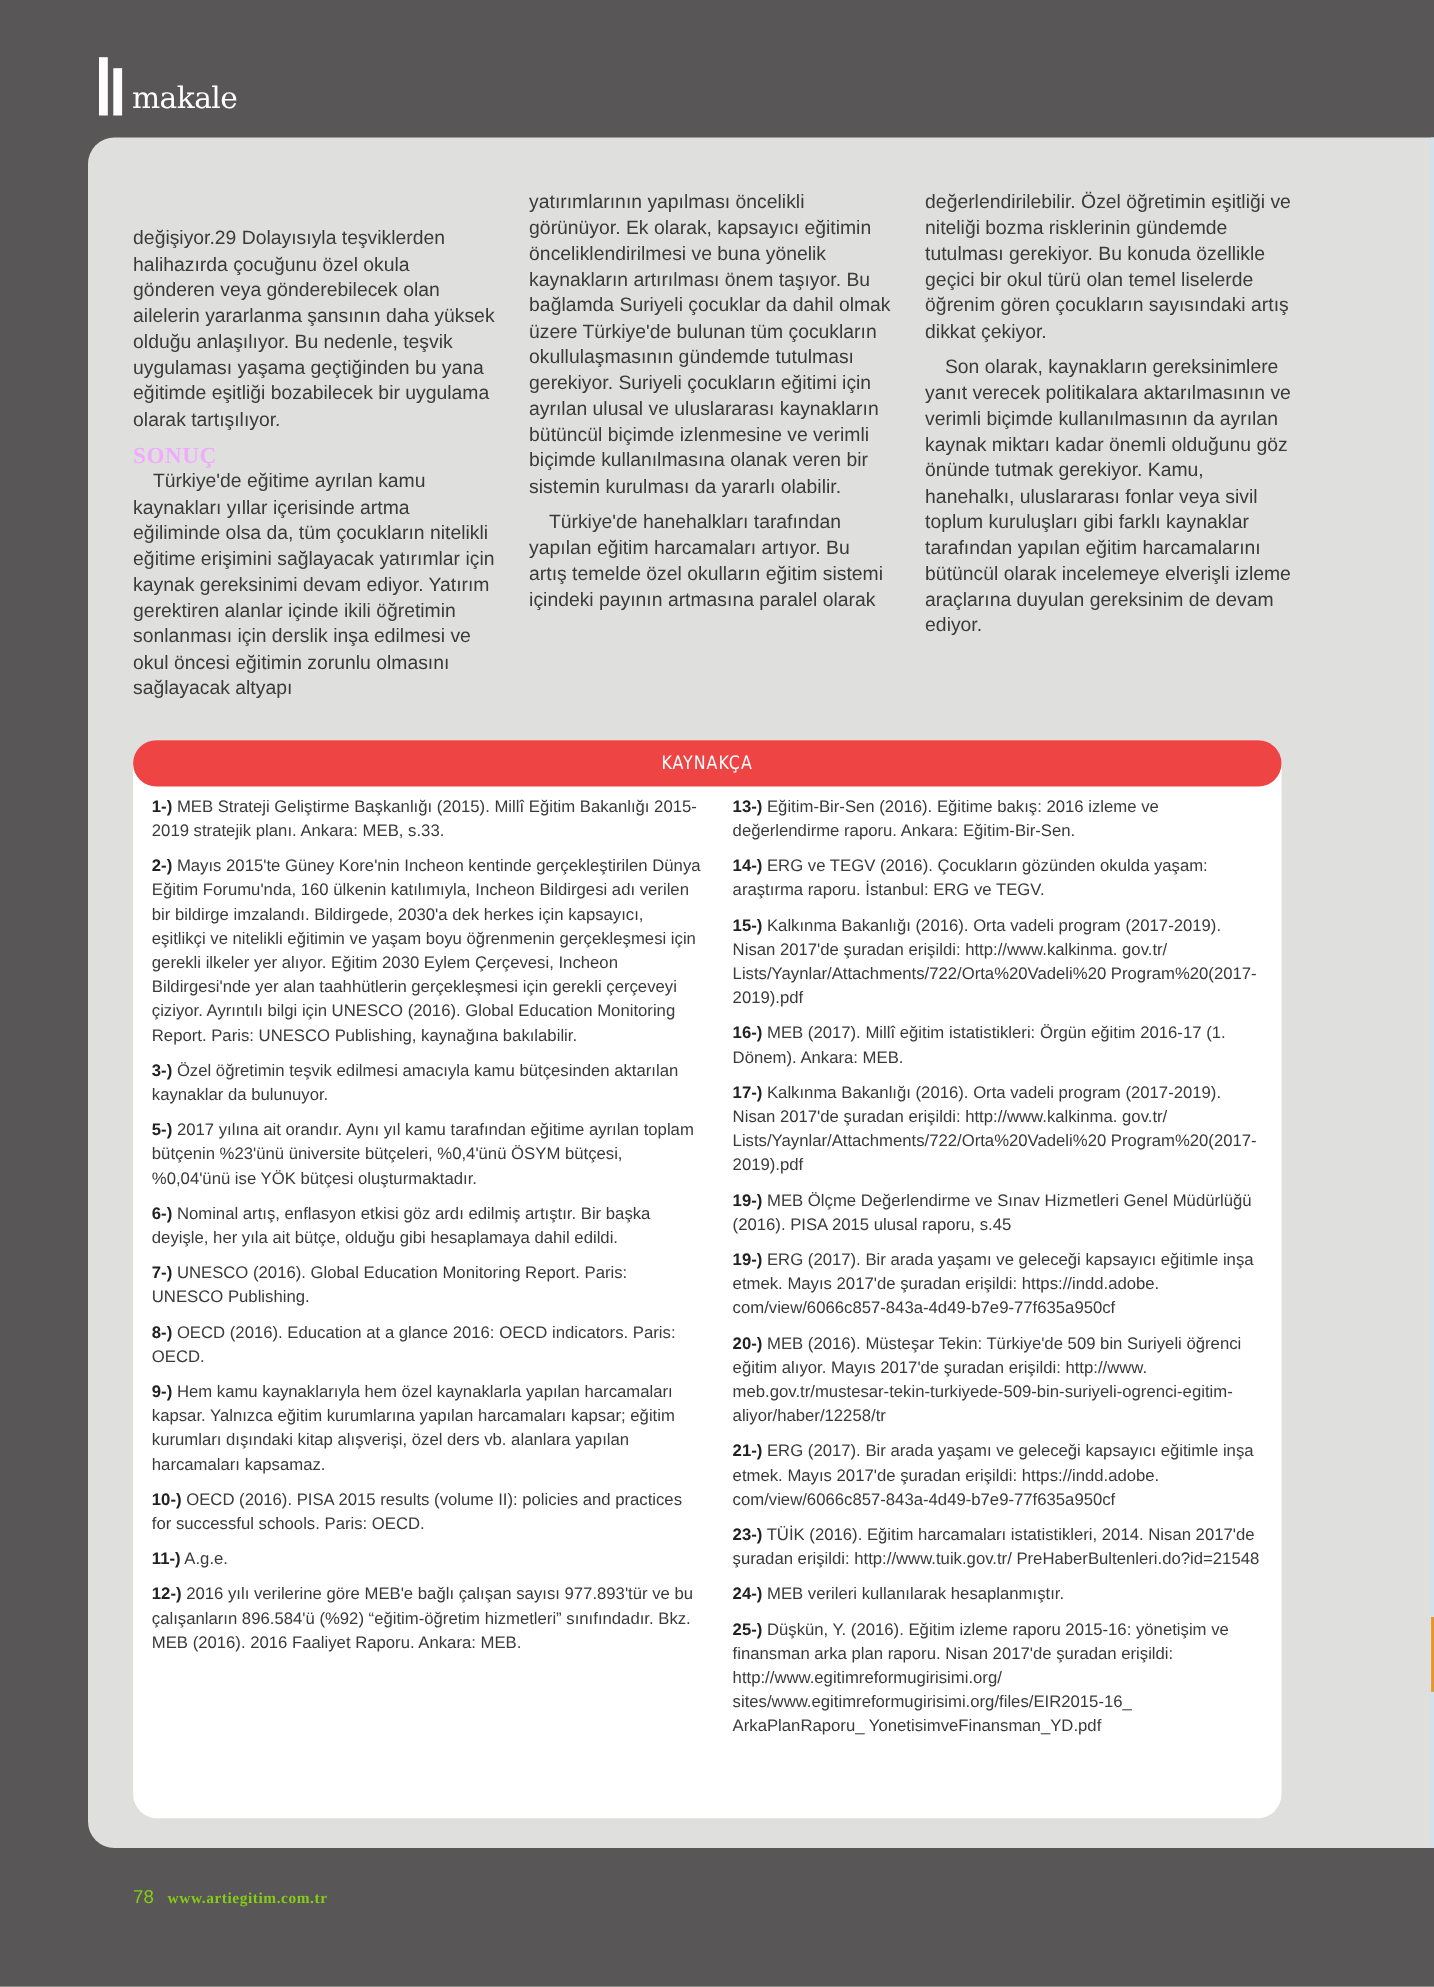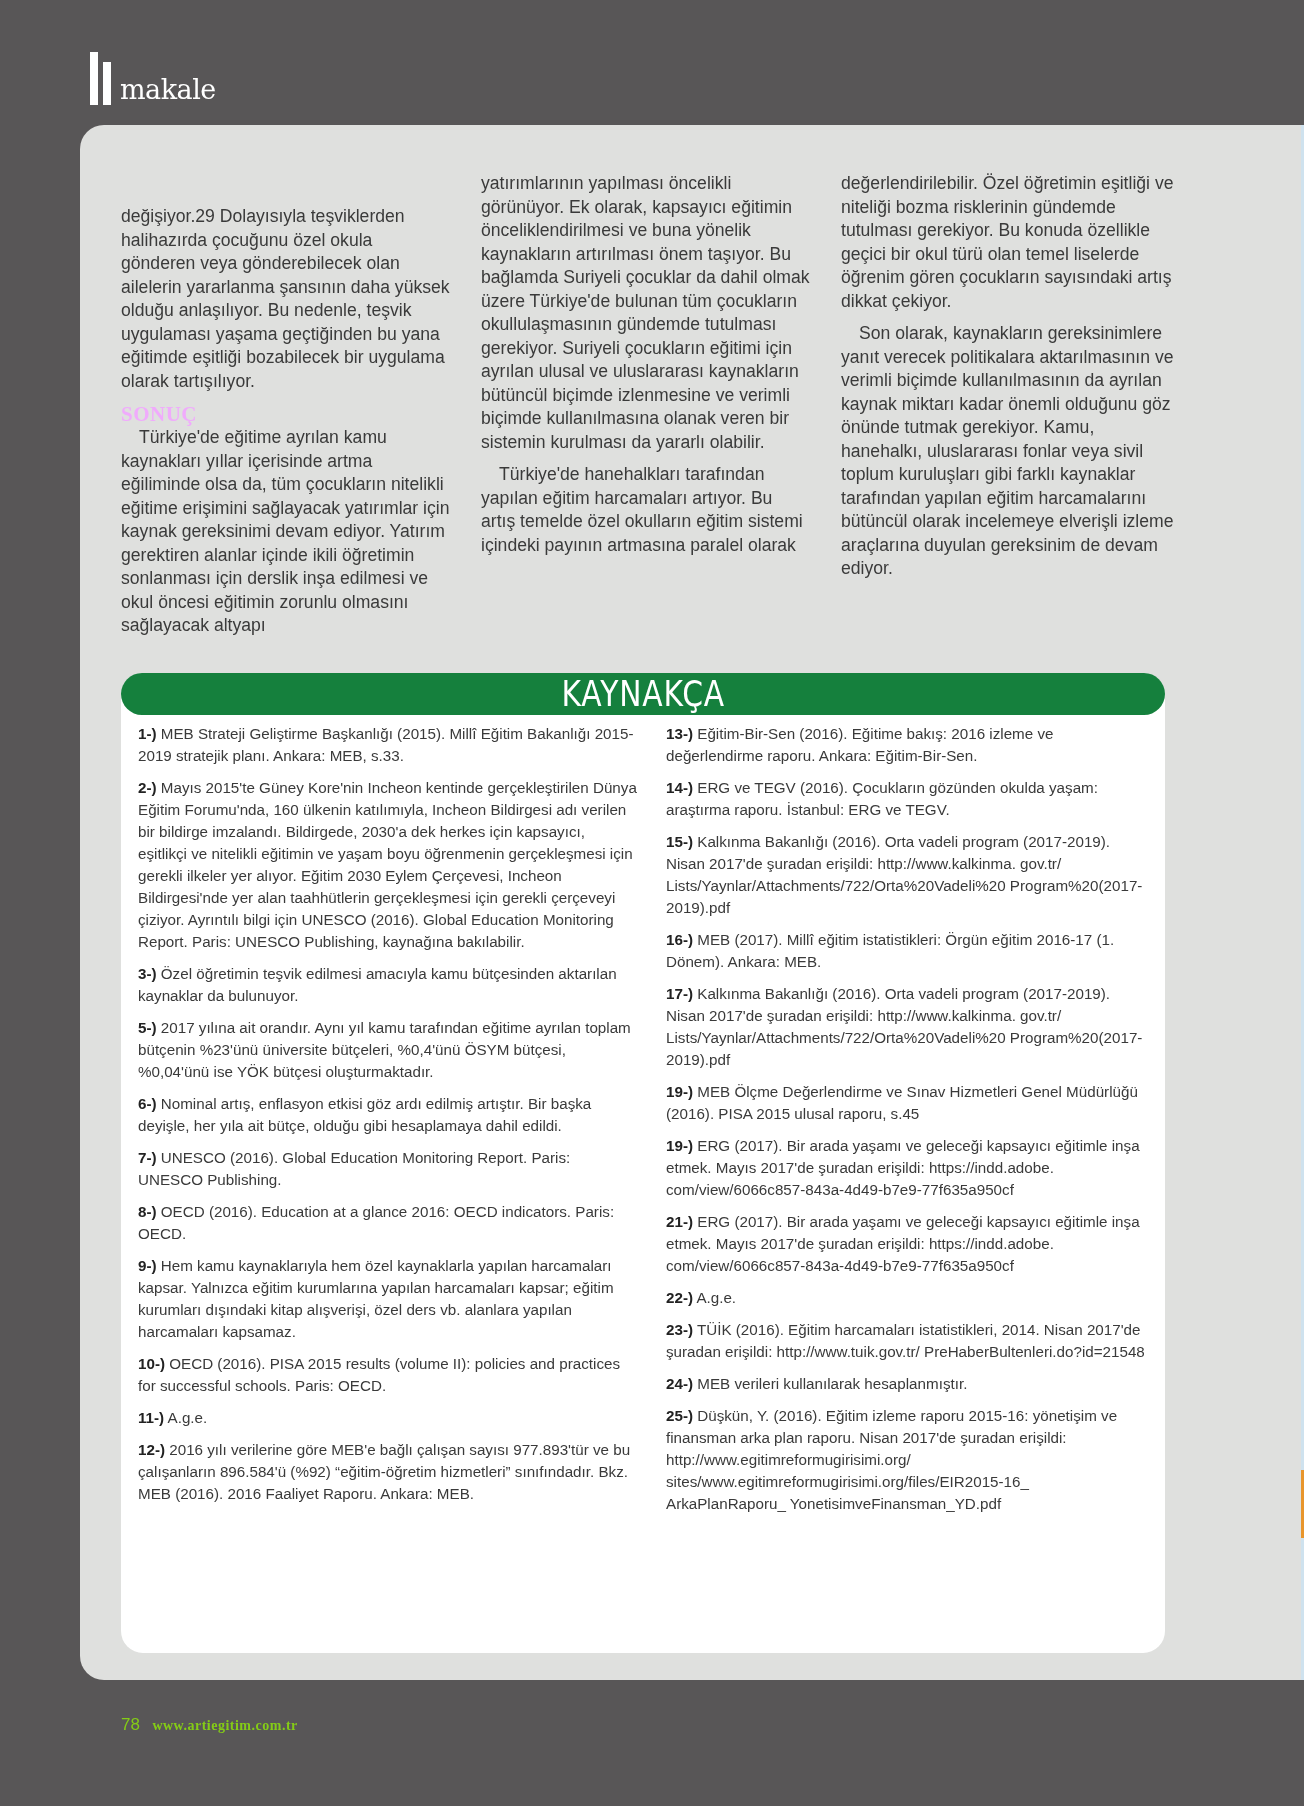--- a/index.html
+++ b/index.html
@@ -37,23 +37,23 @@
     color: #f0abfc; font-family: Liberation Serif, serif; font-weight: bold;
     font-size: 21px; line-height: 24px; margin: 4px 0 0 0; letter-spacing: 0.5px;
   }
 
   .refs-box {
     position: absolute; left: 121px; top: 673px; width: 1044px; height: 980px;
     background: #ffffff; border-radius: 22px;
   }
   .refs-banner {
     position: absolute; left: 0; top: 0; width: 1044px; height: 42px;
-    background: #15803d; border-radius: 21px;
+    background: #ef4444; border-radius: 21px;
     color: #fff; text-align: center; font-family: "DejaVu Sans", sans-serif;
-    font-size: 35px; line-height: 42px; letter-spacing: 1px; transform-origin: center;
+    font-size: 17px; line-height: 42px; letter-spacing: 1px; transform-origin: center;
   }
   .refs-banner span { display: inline-block; transform: scaleX(0.85); }
   .refs-col {
     position: absolute; top: 50px; color: #3a3a3a;
     font-size: 15.2px; line-height: 22px;
   }
   .refs-col.left { left: 17px; width: 500px; }
   .refs-col.right { left: 545px; width: 480px; }
   .ref { margin: 0 0 10px 0; word-wrap: break-word; }
   .ref .num { font-weight: bold; color: #222; }
@@ -111,22 +111,22 @@
       <p class="ref"><span class="num">12-)</span> <span>2016 yılı verilerine göre MEB'e bağlı çalışan sayısı 977.893'tür ve bu çalışanların 896.584'ü (%92) “eğitim-öğretim hizmetleri” sınıfındadır. Bkz. MEB (2016). 2016 Faaliyet Raporu. Ankara: MEB.</span></p>
     </div>
   <div class="refs-col right" id="refs-right">
       <p class="ref"><span class="num">13-)</span> <span>Eğitim-Bir-Sen (2016). Eğitime bakış: 2016 izleme ve değerlendirme raporu. Ankara: Eğitim-Bir-Sen.</span></p>
       <p class="ref"><span class="num">14-)</span> <span>ERG ve TEGV (2016). Çocukların gözünden okulda yaşam: araştırma raporu. İstanbul: ERG ve TEGV.</span></p>
       <p class="ref"><span class="num">15-)</span> <span>Kalkınma Bakanlığı (2016). Orta vadeli program (2017-2019). Nisan 2017'de şuradan erişildi: http://www.kalkinma. gov.tr/ Lists/Yaynlar/Attachments/722/Orta%20Vadeli%20 Program%20(2017-2019).pdf</span></p>
       <p class="ref"><span class="num">16-)</span> <span>MEB (2017). Millî eğitim istatistikleri: Örgün eğitim 2016-17 (1. Dönem). Ankara: MEB.</span></p>
       <p class="ref"><span class="num">17-)</span> <span>Kalkınma Bakanlığı (2016). Orta vadeli program (2017-2019). Nisan 2017'de şuradan erişildi: http://www.kalkinma. gov.tr/ Lists/Yaynlar/Attachments/722/Orta%20Vadeli%20 Program%20(2017-2019).pdf</span></p>
       <p class="ref"><span class="num">19-)</span> <span>MEB Ölçme Değerlendirme ve Sınav Hizmetleri Genel Müdürlüğü (2016). PISA 2015 ulusal raporu, s.45</span></p>
       <p class="ref"><span class="num">19-)</span> <span>ERG (2017). Bir arada yaşamı ve geleceği kapsayıcı eğitimle inşa etmek. Mayıs 2017'de şuradan erişildi: https://indd.adobe. com/view/6066c857-843a-4d49-b7e9-77f635a950cf</span></p>
+      <p class="ref"><span class="num">20-)</span> <span>MEB (2016). Müsteşar Tekin: Türkiye'de 509 bin Suriyeli öğrenci eğitim alıyor. Mayıs 2017'de şuradan erişildi: http://www. meb.gov.tr/mustesar-tekin-turkiyede-509-bin-suriyeli-ogrenci-egitim-aliyor/haber/12258/tr</span></p>
       <p class="ref"><span class="num">21-)</span> <span>ERG (2017). Bir arada yaşamı ve geleceği kapsayıcı eğitimle inşa etmek. Mayıs 2017'de şuradan erişildi: https://indd.adobe. com/view/6066c857-843a-4d49-b7e9-77f635a950cf</span></p>
-      <p class="ref"><span class="num">22-)</span> <span>A.g.e.</span></p>
       <p class="ref"><span class="num">23-)</span> <span>TÜİK (2016). Eğitim harcamaları istatistikleri, 2014. Nisan 2017'de şuradan erişildi: http://www.tuik.gov.tr/ PreHaberBultenleri.do?id=21548</span></p>
       <p class="ref"><span class="num">24-)</span> <span>MEB verileri kullanılarak hesaplanmıştır.</span></p>
       <p class="ref"><span class="num">25-)</span> <span>Düşkün, Y. (2016). Eğitim izleme raporu 2015-16: yönetişim ve finansman arka plan raporu. Nisan 2017'de şuradan erişildi: http://www.egitimreformugirisimi.org/ sites/www.egitimreformugirisimi.org/files/EIR2015-16_ ArkaPlanRaporu_ YonetisimveFinansman_YD.pdf</span></p>
     </div>
 </div>
 
 <div class="footer">
   <span class="page">78</span>
   <span class="site">www.artiegitim.com.tr</span>
 </div>

